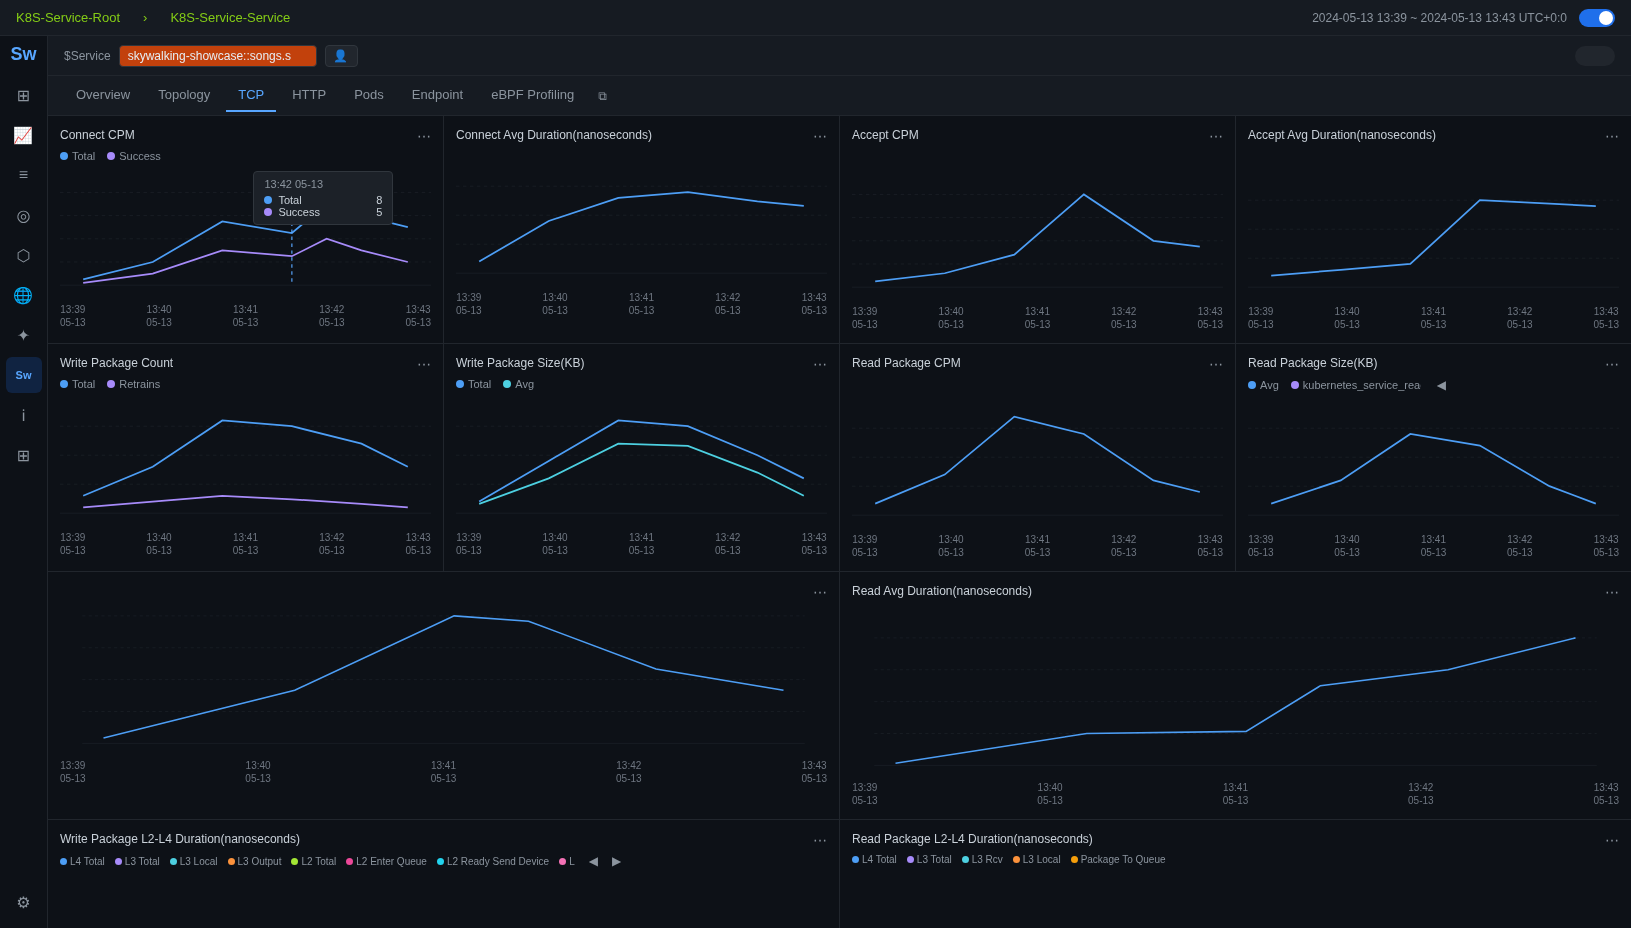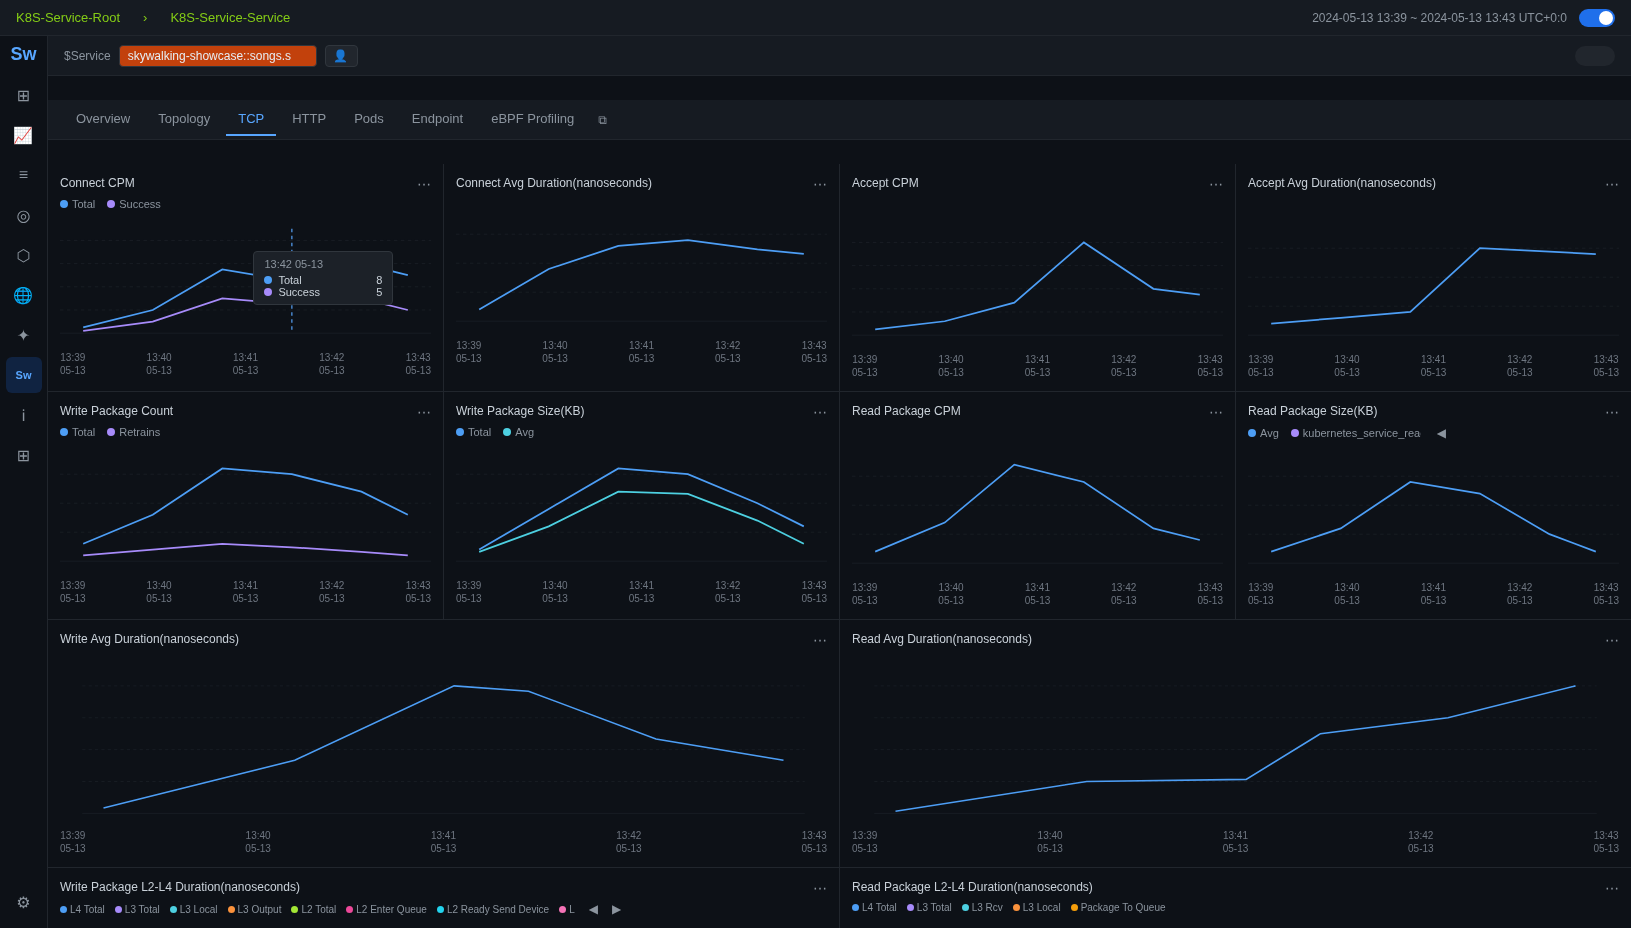--- a/index.html
+++ b/index.html
@@ -13,21 +13,21 @@
     .toggle-knob { width: 14px; height: 14px; background: white; border-radius: 50%; margin-left: auto; }
 
     
     .layout { display: flex; height: calc(928px - 36px); }
     .sidebar { width: 48px; background: #0d1117; border-right: 1px solid #21262d; display: flex; flex-direction: column; align-items: center; padding: 8px 0; gap: 4px; }
     .sidebar-icon { width: 36px; height: 36px; display: flex; align-items: center; justify-content: center; border-radius: 6px; cursor: pointer; color: #8b949e; font-size: 16px; }
     .sidebar-icon.active { background: #1f6feb22; color: #58a6ff; }
     .sidebar-logo { color: #58a6ff; font-size: 18px; font-weight: bold; margin-bottom: 8px; }
 
     
-    .main { flex: 1; display: flex; flex-direction: column; overflow: hidden; gap: 24px; }
+    .main { flex: 1; display: flex; flex-direction: column; overflow: hidden; }
 
     
     .service-bar { display: flex; align-items: center; gap: 8px; background: #161b22; padding: 6px 16px; border-bottom: 1px solid #21262d; height: 40px; }
     .service-label { color: #8b949e; font-size: 12px; }
     .service-select { background: #c2410c; border: 1px solid #30363d; color: #e6edf3; padding: 3px 24px 3px 8px; border-radius: 4px; font-size: 12px; appearance: none; cursor: pointer; }
     .service-btn { background: #21262d; border: 1px solid #30363d; color: #8b949e; padding: 3px 8px; border-radius: 4px; cursor: pointer; font-size: 12px; }
     .spacer { flex: 1; }
     .dark-toggle { width: 40px; height: 20px; background: #21262d; border-radius: 10px; position: relative; cursor: pointer; }
 
     
@@ -148,21 +148,21 @@
             <line x1="0" y1="40" x2="320" y2="40" stroke="#21262d" stroke-width="0.5" stroke-dasharray="3,3"></line>
             <line x1="0" y1="20" x2="320" y2="20" stroke="#21262d" stroke-width="0.5" stroke-dasharray="3,3"></line>
 
             <polyline points="20,95 80,80 140,45 200,55 230,30 260,40 300,50" fill="none" stroke="#4d9ef5" stroke-width="1.5"></polyline>
 
             <polyline points="20,98 80,90 140,70 200,75 230,60 260,70 300,80" fill="none" stroke="#a78bfa" stroke-width="1.5"></polyline>
 
             <line x1="200" y1="10" x2="200" y2="100" stroke="#58a6ff" stroke-width="1" stroke-dasharray="3,3"></line>
           </svg>
           
-          <div class="tooltip-box" style="top:55px;left:52%;width:140px;margin-top:32px;">
+          <div class="tooltip-box" style="top:55px;left:52%;width:140px;">
             <div class="tooltip-title">13:42  05-13</div>
             <div class="tooltip-row">
               <div class="tooltip-dot" style="background:#4d9ef5;"></div>
               <span>Total</span>
               <span style="margin-left:auto;">8</span>
             </div>
             <div class="tooltip-row">
               <div class="tooltip-dot" style="background:#a78bfa;"></div>
               <span>Success</span>
               <span style="margin-left:auto;">5</span>
@@ -345,21 +345,20 @@
             <div class="x-label">13:41<br>05-13</div>
             <div class="x-label">13:42<br>05-13</div>
             <div class="x-label">13:43<br>05-13</div>
           </div>
         </div>
       </div>
 
       <div class="chart-row" style="min-height:240px;">
 
         <div class="chart-cell" style="flex:1;min-height:240px;">
-          <div class="chart-title">Write Avg Duration(nanoseconds)</div>
           <div class="chart-more">⋯</div>
           <svg class="chart-svg" viewBox="0 0 680 160" style="height:170px;">
             <line x1="0" y1="150" x2="680" y2="150" stroke="#21262d" stroke-width="0.5"></line>
             <line x1="0" y1="120" x2="680" y2="120" stroke="#21262d" stroke-width="0.5" stroke-dasharray="3,3"></line>
             <line x1="0" y1="90" x2="680" y2="90" stroke="#21262d" stroke-width="0.5" stroke-dasharray="3,3"></line>
             <line x1="0" y1="60" x2="680" y2="60" stroke="#21262d" stroke-width="0.5" stroke-dasharray="3,3"></line>
             <line x1="0" y1="30" x2="680" y2="30" stroke="#21262d" stroke-width="0.5" stroke-dasharray="3,3"></line>
             <polyline points="20,145 200,100 350,30 420,35 540,80 660,100" fill="none" stroke="#4d9ef5" stroke-width="1.5"></polyline>
           </svg>
           <div class="x-labels">

